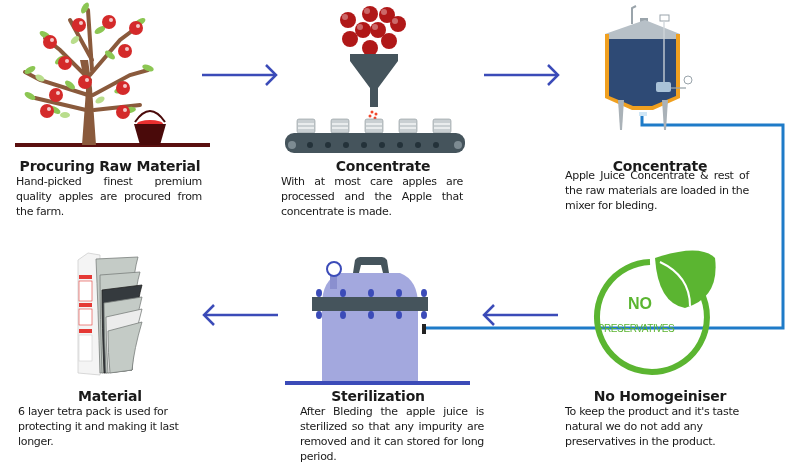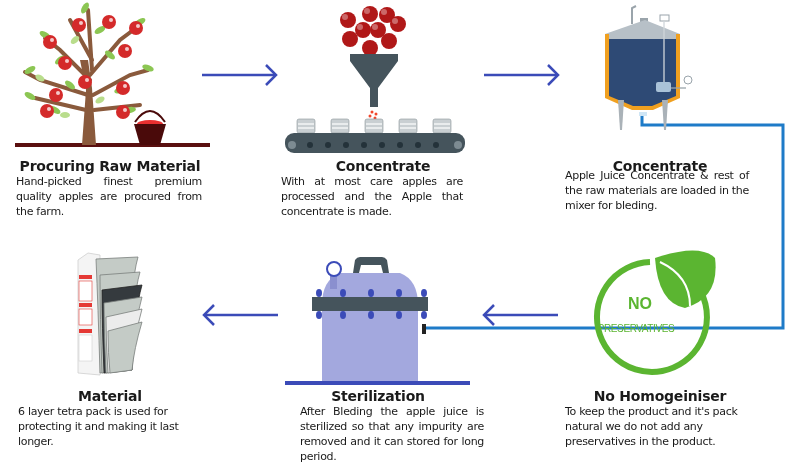--- a/index.html
+++ b/index.html
@@ -203,21 +203,21 @@
   <svg width="140" height="130" style="left:580px;top:248px;">
 
     <path d="M105,25 A55,55 0 1 1 70,14" fill="none" stroke="#5bb531" stroke-width="6"></path>
 
     <path d="M75,10 Q120,-5 135,10 Q140,50 105,60 Q78,55 75,10 Z" fill="#5bb531"></path>
     <path d="M80,14 Q110,28 110,58" fill="none" stroke="#ffffff" stroke-width="2"></path>
   </svg>
   <div class="abs" style="left:600px;top:295px;width:80px;text-align:center;font-weight:bold;font-size:16px;color:#5bb531;font-family:'Liberation Sans',sans-serif;">NO</div>
   <div class="abs" style="left:592px;top:317px;width:88px;text-align:center;font-size:10px;color:#5bb531;font-family:'Liberation Sans',sans-serif;letter-spacing:-0.4px;margin-top:6px;">PRESERVATIVES</div>
   <div class="title" style="left:570px;top:388px;width:180px;">No Homogeiniser</div>
-  <div class="desc" style="left:565px;top:404px;width:184px;text-align:left;">To keep the product and it's pack natural we do not add any preservatives in the product.</div>
+  <div class="desc" style="left:565px;top:404px;width:184px;text-align:left;">To keep the product and it's taste natural we do not add any preservatives in the product.</div>
 </div>
 
 <svg width="80" height="24" style="left:480px;top:303px;">
   <line x1="4" y1="12" x2="78" y2="12" stroke="#3b4bb8" stroke-width="2.5"></line>
   <polyline points="14,2 4,12 14,22" fill="none" stroke="#3b4bb8" stroke-width="2.5"></polyline>
 </svg>
 
 <div>
   <svg width="150" height="140" style="left:300px;top:245px;">
 

